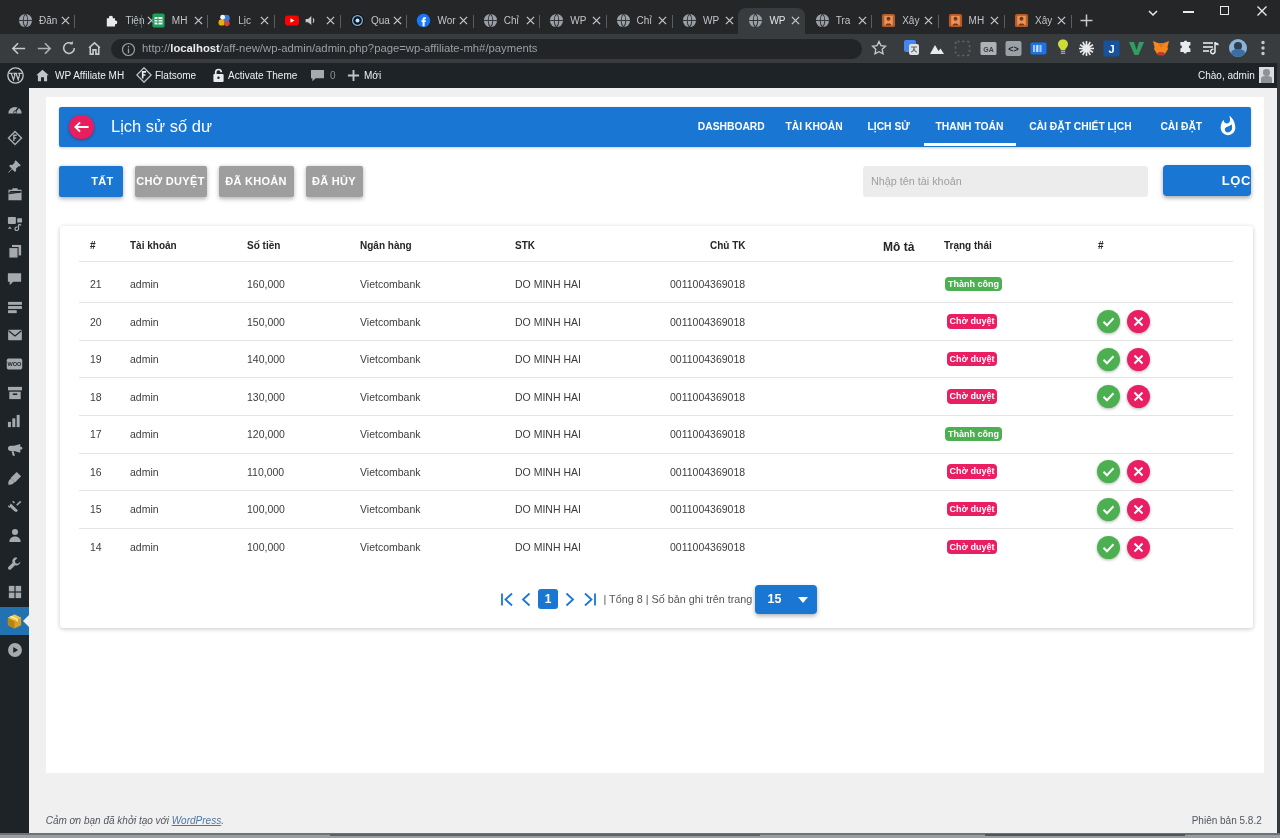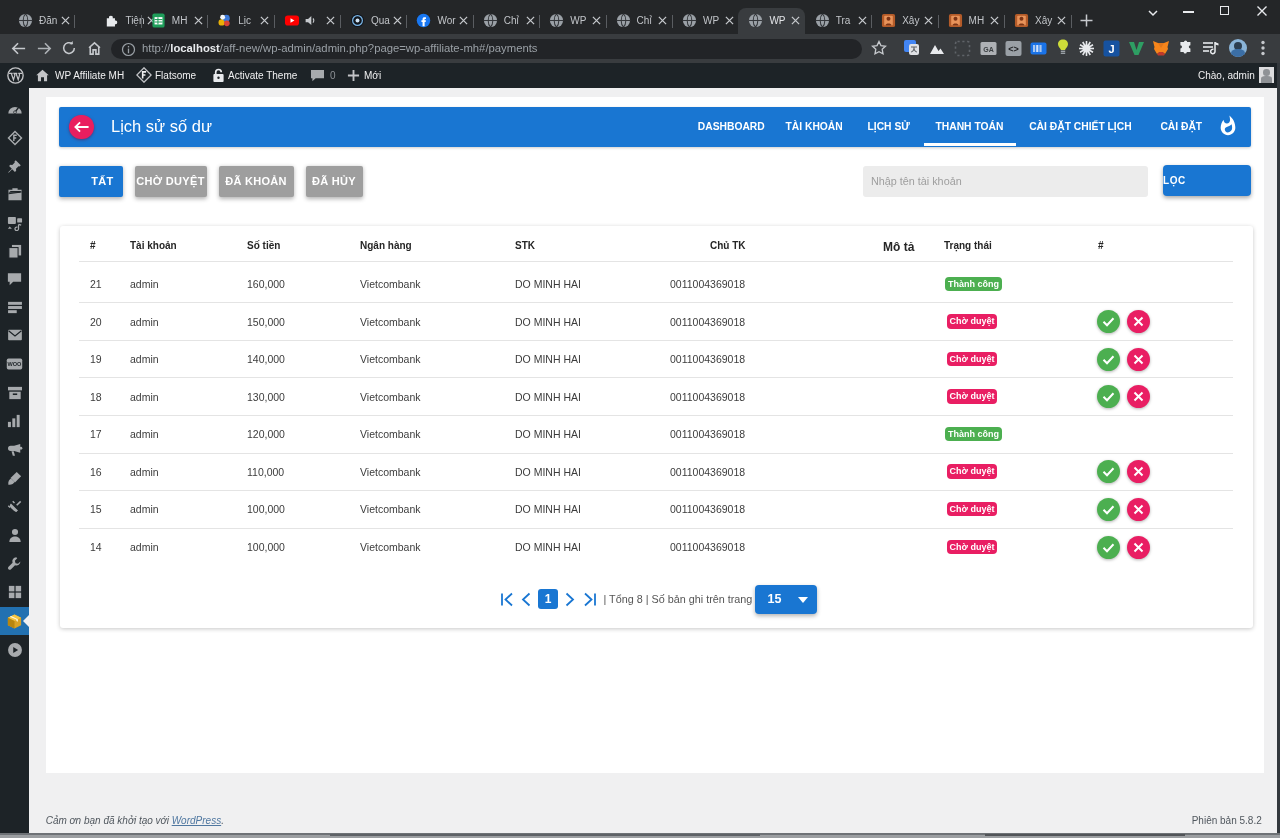--- a/index.html
+++ b/index.html
@@ -633,21 +633,21 @@
 <div class="abs" style="left:1217px;top:115px;">
     <svg width="22" height="22" viewBox="0 0 24 24">
       <path d="M13.5.67s.74 2.65.74 4.8c0 2.06-1.35 3.73-3.41 3.73-2.07 0-3.63-1.67-3.63-3.73l.03-.36C5.21 7.51 4 10.62 4 14c0 4.42 3.58 8 8 8s8-3.58 8-8C20 8.61 17.41 3.8 13.5.67zM11.71 19c-1.78 0-3.22-1.4-3.22-3.14 0-1.62 1.05-2.76 2.81-3.12 1.77-.36 3.6-1.21 4.62-2.58.39 1.29.59 2.65.59 4.04 0 2.65-2.15 4.8-4.8 4.8z" fill="#fff"></path>
     </svg>
   </div>
 <div class="abs" style="left:58.5px;top:166px;width:64px;height:30.5px;background:#1976d2;border-radius:2px;color:#fff;font-size:11px;font-weight:bold;text-align:center;line-height:31px;letter-spacing:0.3px;box-shadow:0 1.5px 4px rgba(0,0,0,0.3);padding-left:24px;">TẤT CẢ</div>
 <div class="abs" style="left:134.5px;top:166px;width:72px;height:30.5px;background:#9e9e9e;border-radius:2px;color:#fff;font-size:11px;font-weight:bold;text-align:center;line-height:31px;letter-spacing:0.3px;box-shadow:0 1.5px 4px rgba(0,0,0,0.3);">CHỜ DUYỆT</div>
 <div class="abs" style="left:218.5px;top:166px;width:75px;height:30.5px;background:#9e9e9e;border-radius:2px;color:#fff;font-size:11px;font-weight:bold;text-align:center;line-height:31px;letter-spacing:0.3px;box-shadow:0 1.5px 4px rgba(0,0,0,0.3);">ĐÃ KHOẢN</div>
 <div class="abs" style="left:305.5px;top:166px;width:57px;height:30.5px;background:#9e9e9e;border-radius:2px;color:#fff;font-size:11px;font-weight:bold;text-align:center;line-height:31px;letter-spacing:0.3px;box-shadow:0 1.5px 4px rgba(0,0,0,0.3);">ĐÃ HỦY</div>
 <div class="abs" style="left:863px;top:166px;width:285px;height:30.5px;background:#ececec;border-radius:3px;color:#9e9e9e;font-size:10.8px;line-height:31px;"><span style="margin-left:8px;">Nhập tên tài khoản</span></div>
-<div class="abs" style="left:1163px;top:164.5px;width:88px;height:31px;background:#1976d2;border-radius:4px;color:#fff;font-weight:bold;font-size:10px;text-align:left;line-height:31px;letter-spacing:0.6px;box-shadow:0 2px 4px rgba(0,0,0,0.35);">LỌC</div>
+<div class="abs" style="left:1163px;top:164.5px;width:88px;height:31px;background:#1976d2;border-radius:4px;color:#fff;font-weight:bold;font-size:13px;text-align:right;line-height:31px;letter-spacing:0.6px;box-shadow:0 2px 4px rgba(0,0,0,0.35);">LỌC</div>
 <div class="abs" style="left:59.5px;top:225.5px;width:1193.5px;height:402.5px;background:#fff;border-radius:3px;box-shadow:0 1px 4px rgba(0,0,0,0.22);">
 <div class="abs" style="left:30.5px;top:14.5px;font-size:10px;font-weight:bold;color:#262626;">#</div>
 <div class="abs" style="left:70.5px;top:14.5px;font-size:10px;font-weight:bold;color:#262626;">Tài khoản</div>
 <div class="abs" style="left:187.5px;top:14.5px;font-size:10px;font-weight:bold;color:#262626;">Số tiền</div>
 <div class="abs" style="left:300.5px;top:14.5px;font-size:10px;font-weight:bold;color:#262626;">Ngân hàng</div>
 <div class="abs" style="left:455.5px;top:14.5px;font-size:10px;font-weight:bold;color:#262626;">STK</div>
 <div class="abs" style="left:610.5px;top:14.5px;font-size:10px;font-weight:bold;color:#262626;margin-left:40px;">Chủ TK</div>
 <div class="abs" style="left:798.5px;top:14.5px;font-size:12px;font-weight:bold;color:#262626;margin-left:25px;">Mô tả</div>
 <div class="abs" style="left:884.5px;top:14.5px;font-size:10px;font-weight:bold;color:#262626;">Trạng thái</div>
 <div class="abs" style="left:1038.5px;top:14.5px;font-size:10px;font-weight:bold;color:#262626;">#</div>

